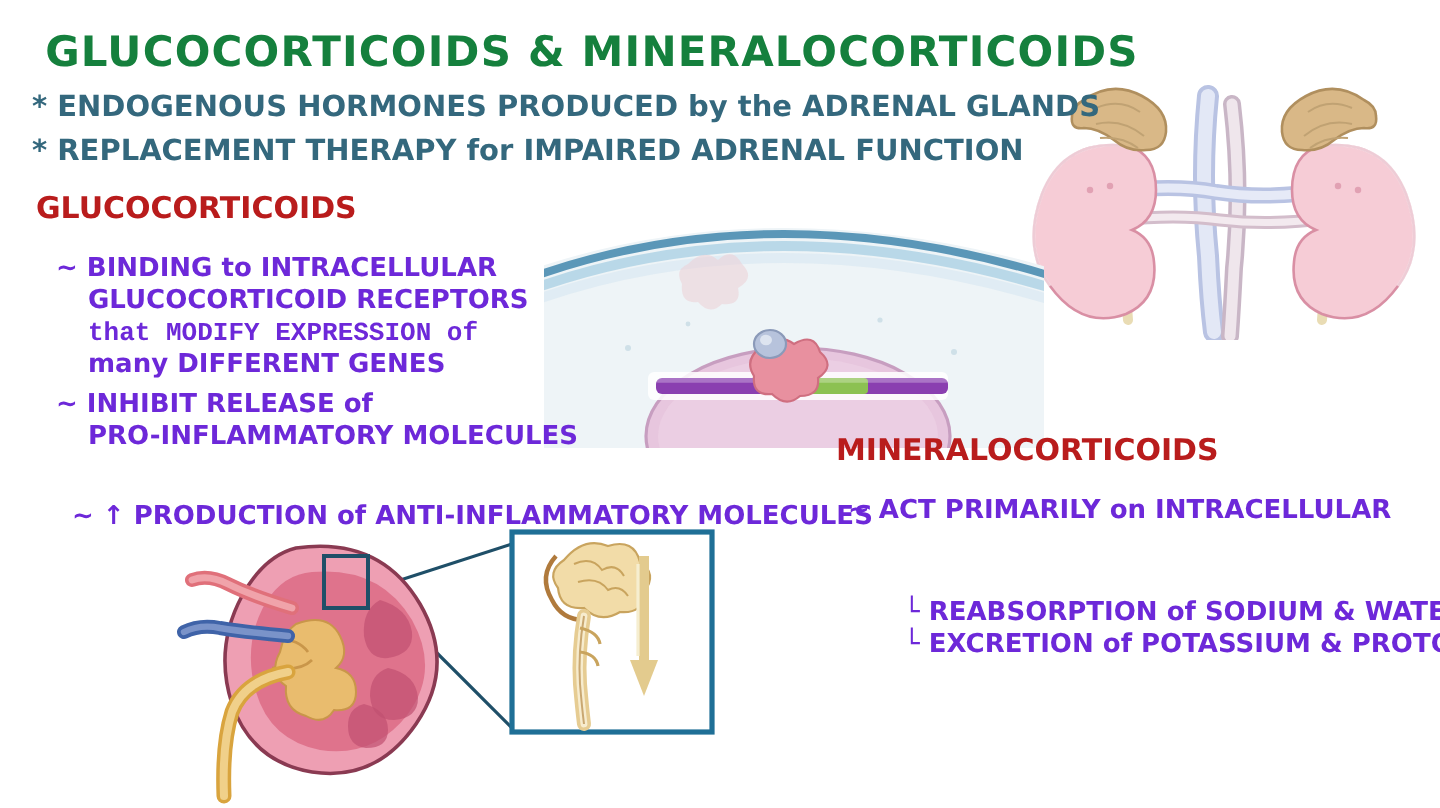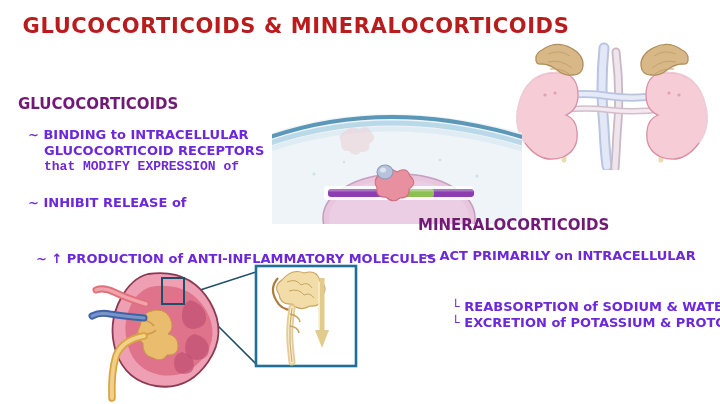--- a/index.html
+++ b/index.html
@@ -7,27 +7,27 @@
     width:720px;height:404px;overflow:hidden;position:relative;
     font-family:"DejaVu Sans","Liberation Sans",sans-serif;
     background:#ffffff;
   }
   #board{position:absolute;inset:0;width:720px;height:404px;background:#ffffff;}
 
   
   .title{
     position:absolute;left:0;top:14px;width:592px;text-align:center;
     font-size:21px;font-weight:bold;letter-spacing:.6px;
-    color:#b91c1c;white-space:nowrap;
+    color:#15803d;white-space:nowrap;
   }
   .txt{position:absolute;color:#34687d;font-weight:bold;white-space:nowrap;}
   .b1{left:16px;top:46px;font-size:14.5px;}
   .b2{left:16px;top:68px;font-size:14.5px;}
 
-  .sec{position:absolute;font-size:15px;font-weight:bold;color:#701a75;white-space:nowrap;}
+  .sec{position:absolute;font-size:15px;font-weight:bold;color:#b91c1c;white-space:nowrap;}
   .sec-gc{left:18px;top:95px;}
   .sec-mc{left:418px;top:216px;text-align:right;}
 
   .li{position:absolute;color:#6d28d9;font-weight:bold;font-size:13px;white-space:nowrap;margin-top:12px;}
 
   
   .l1{left:28px;top:115px;}
   .l2{left:44px;top:131px;}
   .l3{left:44px;top:147px;font-family:Liberation Mono, monospace;}
   .l4{left:44px;top:163px;}
@@ -171,26 +171,30 @@
       <path d="M204 70 q8 1 9 7" fill="none" stroke="#c9a45e" stroke-width="1.6"></path>
 
       <path d="M236 22 L236 78" stroke="#e3cb8e" stroke-width="5" fill="none"></path>
       <path d="M229 74 L236 92 L243 74 Z" fill="#e3cb8e"></path>
       <path d="M233 26 L233 72" stroke="#f6eed0" stroke-width="1.6" fill="none"></path>
     </g>
   </svg>
 
   <div class="title">GLUCOCORTICOIDS &amp; MINERALOCORTICOIDS</div>
 
+  <div class="txt b1">* ENDOGENOUS HORMONES PRODUCED  by the ADRENAL GLANDS</div>
+  <div class="txt b2">* REPLACEMENT THERAPY  for IMPAIRED ADRENAL FUNCTION</div>
 
   <div class="sec sec-gc">GLUCOCORTICOIDS</div>
   <div class="li l1">~ BINDING to INTRACELLULAR</div>
   <div class="li l2">GLUCOCORTICOID RECEPTORS</div>
   <div class="li l3">that MODIFY EXPRESSION of</div>
+  <div class="li l4">many DIFFERENT GENES</div>
   <div class="li l5">~ INHIBIT RELEASE of</div>
+  <div class="li l6">PRO-INFLAMMATORY MOLECULES</div>
   <div class="li l8">~ ↑ PRODUCTION of ANTI-INFLAMMATORY MOLECULES</div>
 
   <div class="sec sec-mc">MINERALOCORTICOIDS</div>
   <div class="li r1">~ ACT PRIMARILY on INTRACELLULAR</div>
   <div class="li r4">└ REABSORPTION of SODIUM &amp; WATER</div>
   <div class="li r5">└ EXCRETION of POTASSIUM &amp; PROTONS</div>
 
 </div>
 
 </body></html>

